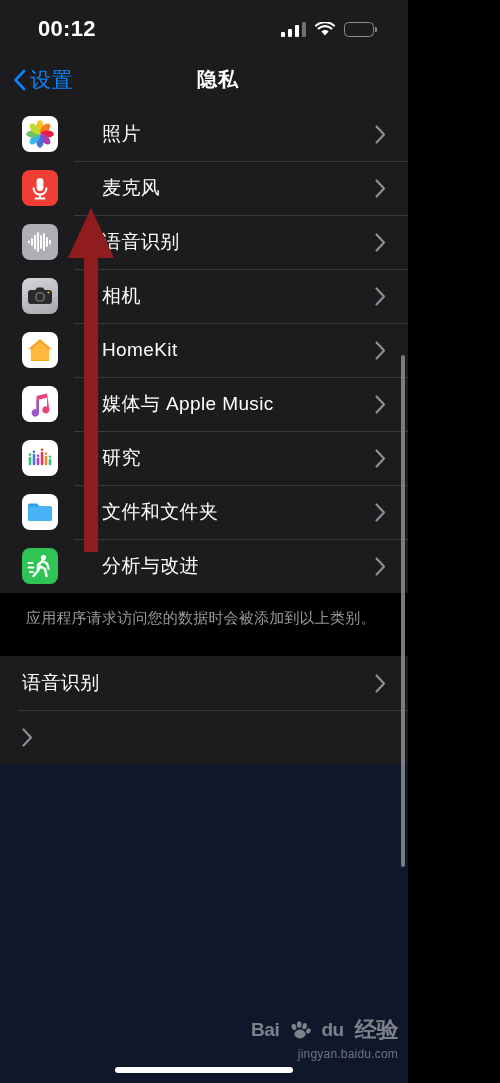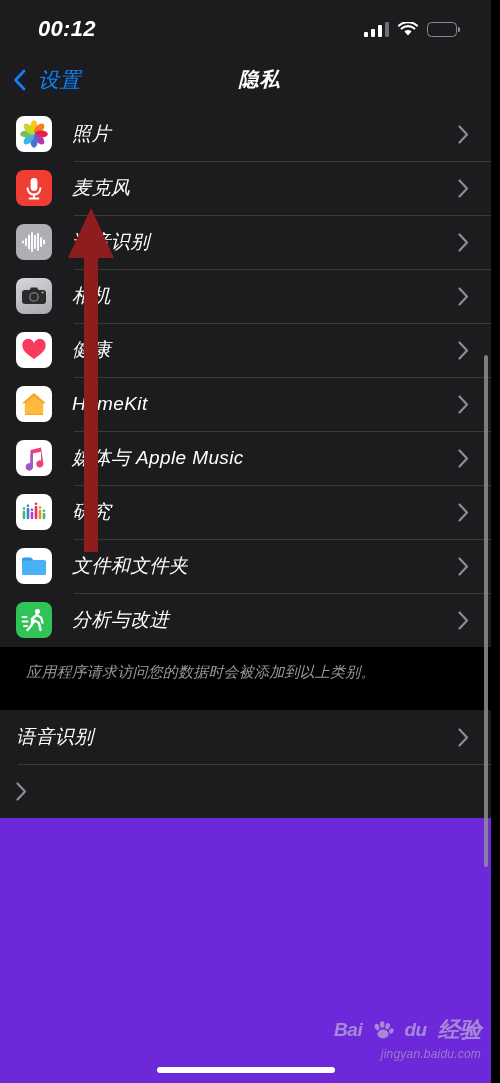--- a/index.html
+++ b/index.html
@@ -4,23 +4,22 @@
 <style>
   * { box-sizing: border-box; margin: 0; padding: 0; }
   html, body {
     width: 500px; height: 1083px;
     background: #000;
     font-family: "Liberation Sans", "DejaVu Sans", sans-serif;
     overflow: hidden;
   }
   .phone {
     position: relative;
-    width: 491px; height: 1083px;
-    background: #6d28d9;
-    font-style: italic;
+    width: 408px; height: 1083px;
+    background: #0f172a;
   }
 
   
   .statusbar {
     position: relative;
     height: 52px;
     display: flex;
     align-items: center;
     justify-content: space-between;
     padding: 0 34px 0 38px;
@@ -71,21 +70,21 @@
   .navbar {
     position: relative;
     height: 55px;
     background: #1c1c1e;
     display: flex;
     align-items: center;
   }
   .nav-back {
     display: flex;
     align-items: center;
-    gap: 12px;
+    gap: 4px;
     position: absolute;
     left: 13px;
     cursor: pointer;
   }
   .nav-back .chev { width: 13px; height: 22px; display: block; }
   .nav-back-label {
     color: #0a84ff;
     font-size: 21px;
     letter-spacing: 0.5px;
   }
@@ -99,22 +98,23 @@
     padding-left: 28px;
   }
 
   
   .list-group { background: #1c1c1e; }
   .row {
     position: relative;
     display: flex;
     align-items: center;
     height: 54px;
-    padding-left: 16px;
+    padding-left: 22px;
     cursor: pointer;
+    gap: 24px;
   }
   .row + .row::before {
     content: "";
     position: absolute;
     top: 0; left: 74px; right: 0;
     height: 1px;
     background: #3a3a3c;
   }
   .row.plain + .row.plain::before { left: 18px; }
   .row-icon {
@@ -326,33 +326,20 @@
         </svg>
       </span>
       <span class="row-label">相机</span>
       <span class="chevron-right">
         <svg viewBox="0 0 11 19" width="11" height="19">
             <path d="M1.5 1.5 L9 9.5 L1.5 17.5" stroke="#8d8d93" stroke-width="2.2" fill="none" stroke-linecap="round" stroke-linejoin="round"></path>
           </svg>
       </span>
     </div>
 
-    <div class="row">
-      <span class="row-icon" style="background:#fff">
-        <svg viewBox="0 0 36 36" width="36" height="36">
-          <path d="M18 27 C10 21.5 6.5 18 6.5 14.3 a5.4 5.4 0 0 1 11.5 -3 a5.4 5.4 0 0 1 11.5 3 C29.5 18 26 21.5 18 27 Z" fill="#fc3a5c"></path>
-        </svg>
-      </span>
-      <span class="row-label">健康</span>
-      <span class="chevron-right">
-        <svg viewBox="0 0 11 19" width="11" height="19">
-            <path d="M1.5 1.5 L9 9.5 L1.5 17.5" stroke="#8d8d93" stroke-width="2.2" fill="none" stroke-linecap="round" stroke-linejoin="round"></path>
-          </svg>
-      </span>
-    </div>
 
     <div class="row">
       <span class="row-icon" style="background:#fff">
         <svg viewBox="0 0 36 36" width="36" height="36">
           <path d="M18 7 L30 17.2 L27 17.2 L27 29 L9 29 L9 17.2 L6 17.2 Z" fill="#f5a623"></path>
           <path d="M18 10.2 L27.2 17.8 L27.2 28 L8.8 28 L8.8 17.8 Z" fill="#ffb93f"></path>
         </svg>
       </span>
       <span class="row-label">HomeKit</span>
       <span class="chevron-right">

